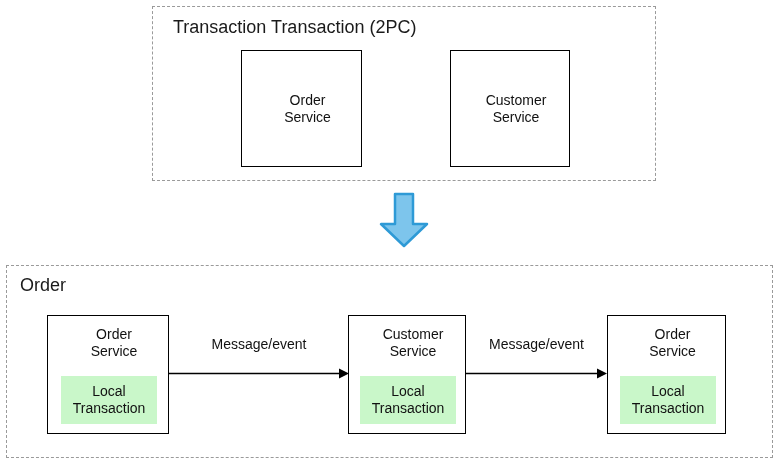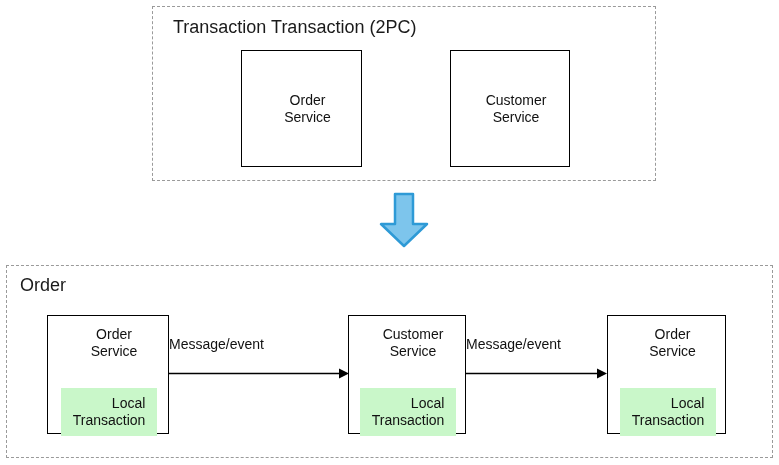--- a/index.html
+++ b/index.html
@@ -59,37 +59,36 @@
     top: 10px;
   }
 
   
   .local-tx {
     position: absolute;
     background: #C9F7C9;
     font-size: 14px;
     line-height: 17px;
     color: #111111;
-    text-align: right;
+    text-align: center;
     display: flex;
     align-items: center;
     justify-content: center;
     white-space: pre-line;
     box-sizing: border-box;
-    margin-top: 12px;
   }
 
   
   .flow-arrow {
     position: absolute;
     overflow: visible;
   }
   .flow-label {
     position: absolute;
-    text-align: left;
+    text-align: center;
     font-size: 14px;
     line-height: 17px;
     color: #111111;
     white-space: nowrap;
   }
 
   
   .big-arrow {
     position: absolute;
   }

